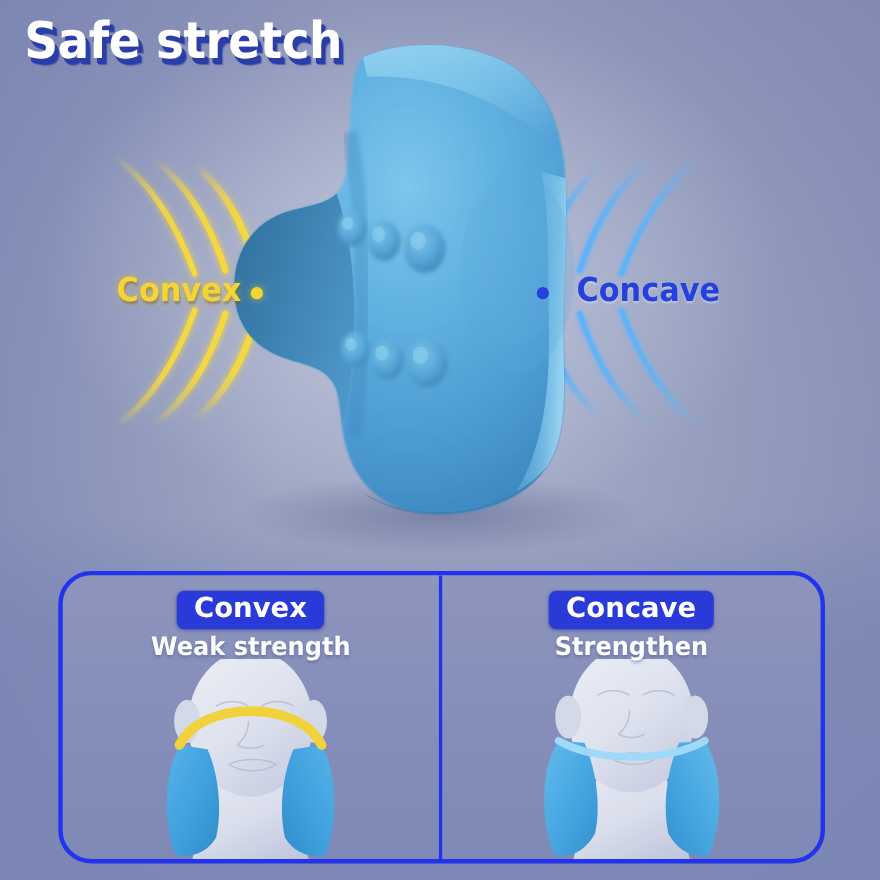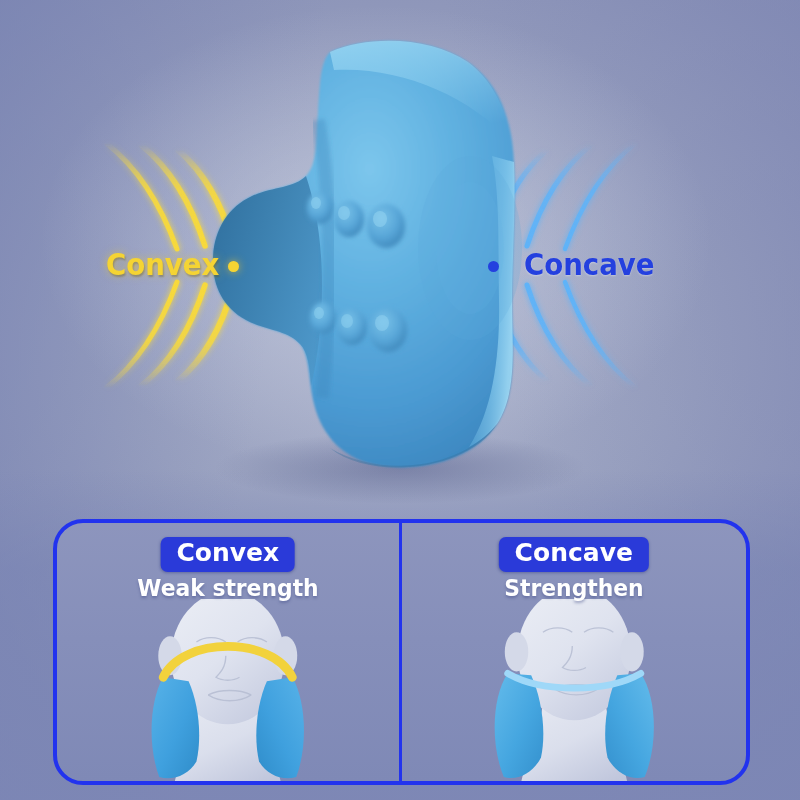--- a/index.html
+++ b/index.html
@@ -320,20 +320,23 @@
         <ellipse cx="388" cy="330" rx="19" ry="22" fill="url(#bumpG)" filter="url(#softBump)"></ellipse>
         <ellipse cx="319" cy="313" rx="5" ry="6" fill="#8fd1f0" opacity=".5"></ellipse>
         <ellipse cx="347" cy="321" rx="6" ry="7" fill="#8fd1f0" opacity=".5"></ellipse>
         <ellipse cx="382" cy="323" rx="7" ry="8" fill="#93d4f1" opacity=".5"></ellipse>
       </g>
 
       <path d="M 330 448 C 380 478, 460 470, 497 424 C 470 470, 372 482, 330 448 Z" fill="#2f6e9c" opacity=".35"></path>
     </svg>
   </div>
 
+  <div class="title-wrap">
+    <div class="title">Safe stretch</div>
+  </div>
 
   <div class="hero-label convex">Convex</div>
   <div class="dot yellow"></div>
   <div class="hero-label concave">Concave</div>
   <div class="dot blue"></div>
 
   <div class="panel">
     <div class="panel-inner">
 
       <div class="panel-col left">

